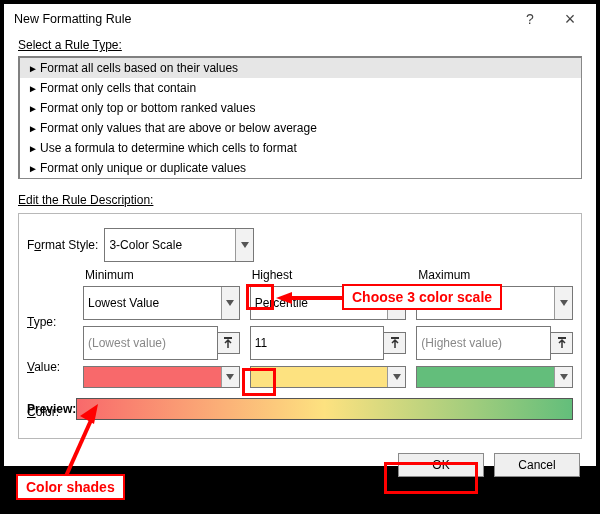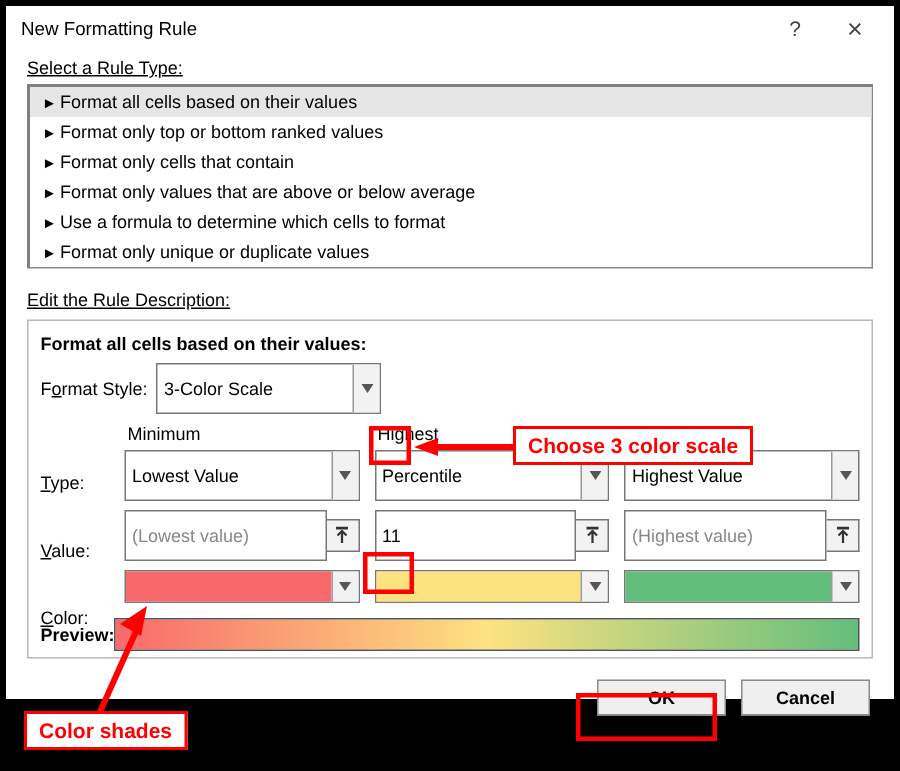--- a/index.html
+++ b/index.html
@@ -81,21 +81,21 @@
   .labels-left {
     position:absolute; left:8px; top:52px; width:56px;
     display:flex; flex-direction:column; gap:31px;
   }
   .preview-row { display:flex; align-items:center; margin-top:10px; }
   .preview-label { font-weight:bold; margin-right:0; }
   .preview-bar {
     flex:1; height:22px; border:1px solid #555;
     background: linear-gradient(to right, #f8696b 0%, #fde280 50%, #63be7b 100%);
   }
-  .buttons { margin-top:14px; display:flex; justify-content:flex-end; gap:10px; padding-right:2px;font-weight:bold;}
+  .buttons { margin-top:14px; display:flex; justify-content:flex-end; gap:10px; padding-right:2px;}
   .btn {
     width:86px; height:24px; border:1px solid #8a8a8a; background:#efefef;
     display:flex; align-items:center; justify-content:center; font-size:12px;
   }
   .ghost { color:#888; }
   
   .redbox { position:absolute; border:3px solid #ff0000; pointer-events:none; }
   .redlabel {
     position:absolute; border:2px solid #ff0000; background:#fff;
     color:#ff0000; font-weight:bold; padding:3px 8px; font-size:14px;
@@ -111,33 +111,32 @@
     <div class="title">New Formatting Rule</div>
     <div class="tbtn">?</div>
     <div class="tbtn" style="font-size:18px;">×</div>
   </div>
 
   <div class="content">
     <span class="section-label">Select a Rule Type:</span>
 
     <div class="rule-list">
       <div class="rule-list-item selected"><span class="arrow">►</span><span>Format all cells based on their values</span></div>
+      <div class="rule-list-item"><span class="arrow">►</span><span>Format only cells that contain</span></div>
       <div class="rule-list-item"><span class="arrow">►</span><span>Format only top or bottom ranked values</span></div>
-      <div class="rule-list-item"><span class="arrow">►</span><span>Format only cells that contain</span></div>
       <div class="rule-list-item"><span class="arrow">►</span><span>Format only values that are above or below average</span></div>
       <div class="rule-list-item"><span class="arrow">►</span><span>Use a formula to determine which cells to format</span></div>
       <div class="rule-list-item"><span class="arrow">►</span><span>Format only unique or duplicate values</span></div>
     </div>
 
     <div style="margin-top:10px;">
       <span class="section-label">Edit the Rule Description:</span>
     </div>
 
     <div class="edit-box">
-      <div class="edit-title">Format all cells based on their values:</div>
 
       <div class="row">
         <span style="margin-right:6px;">F<u>o</u>rmat Style:</span>
         <div class="combo" style="width:150px;">
           <span>3-Color Scale</span>
           <div class="drop">
               <svg viewBox="0 0 8 6">
                 <path d="M0,0 L8,0 L4,6 Z" fill="#555"></path>
               </svg>
             </div>

